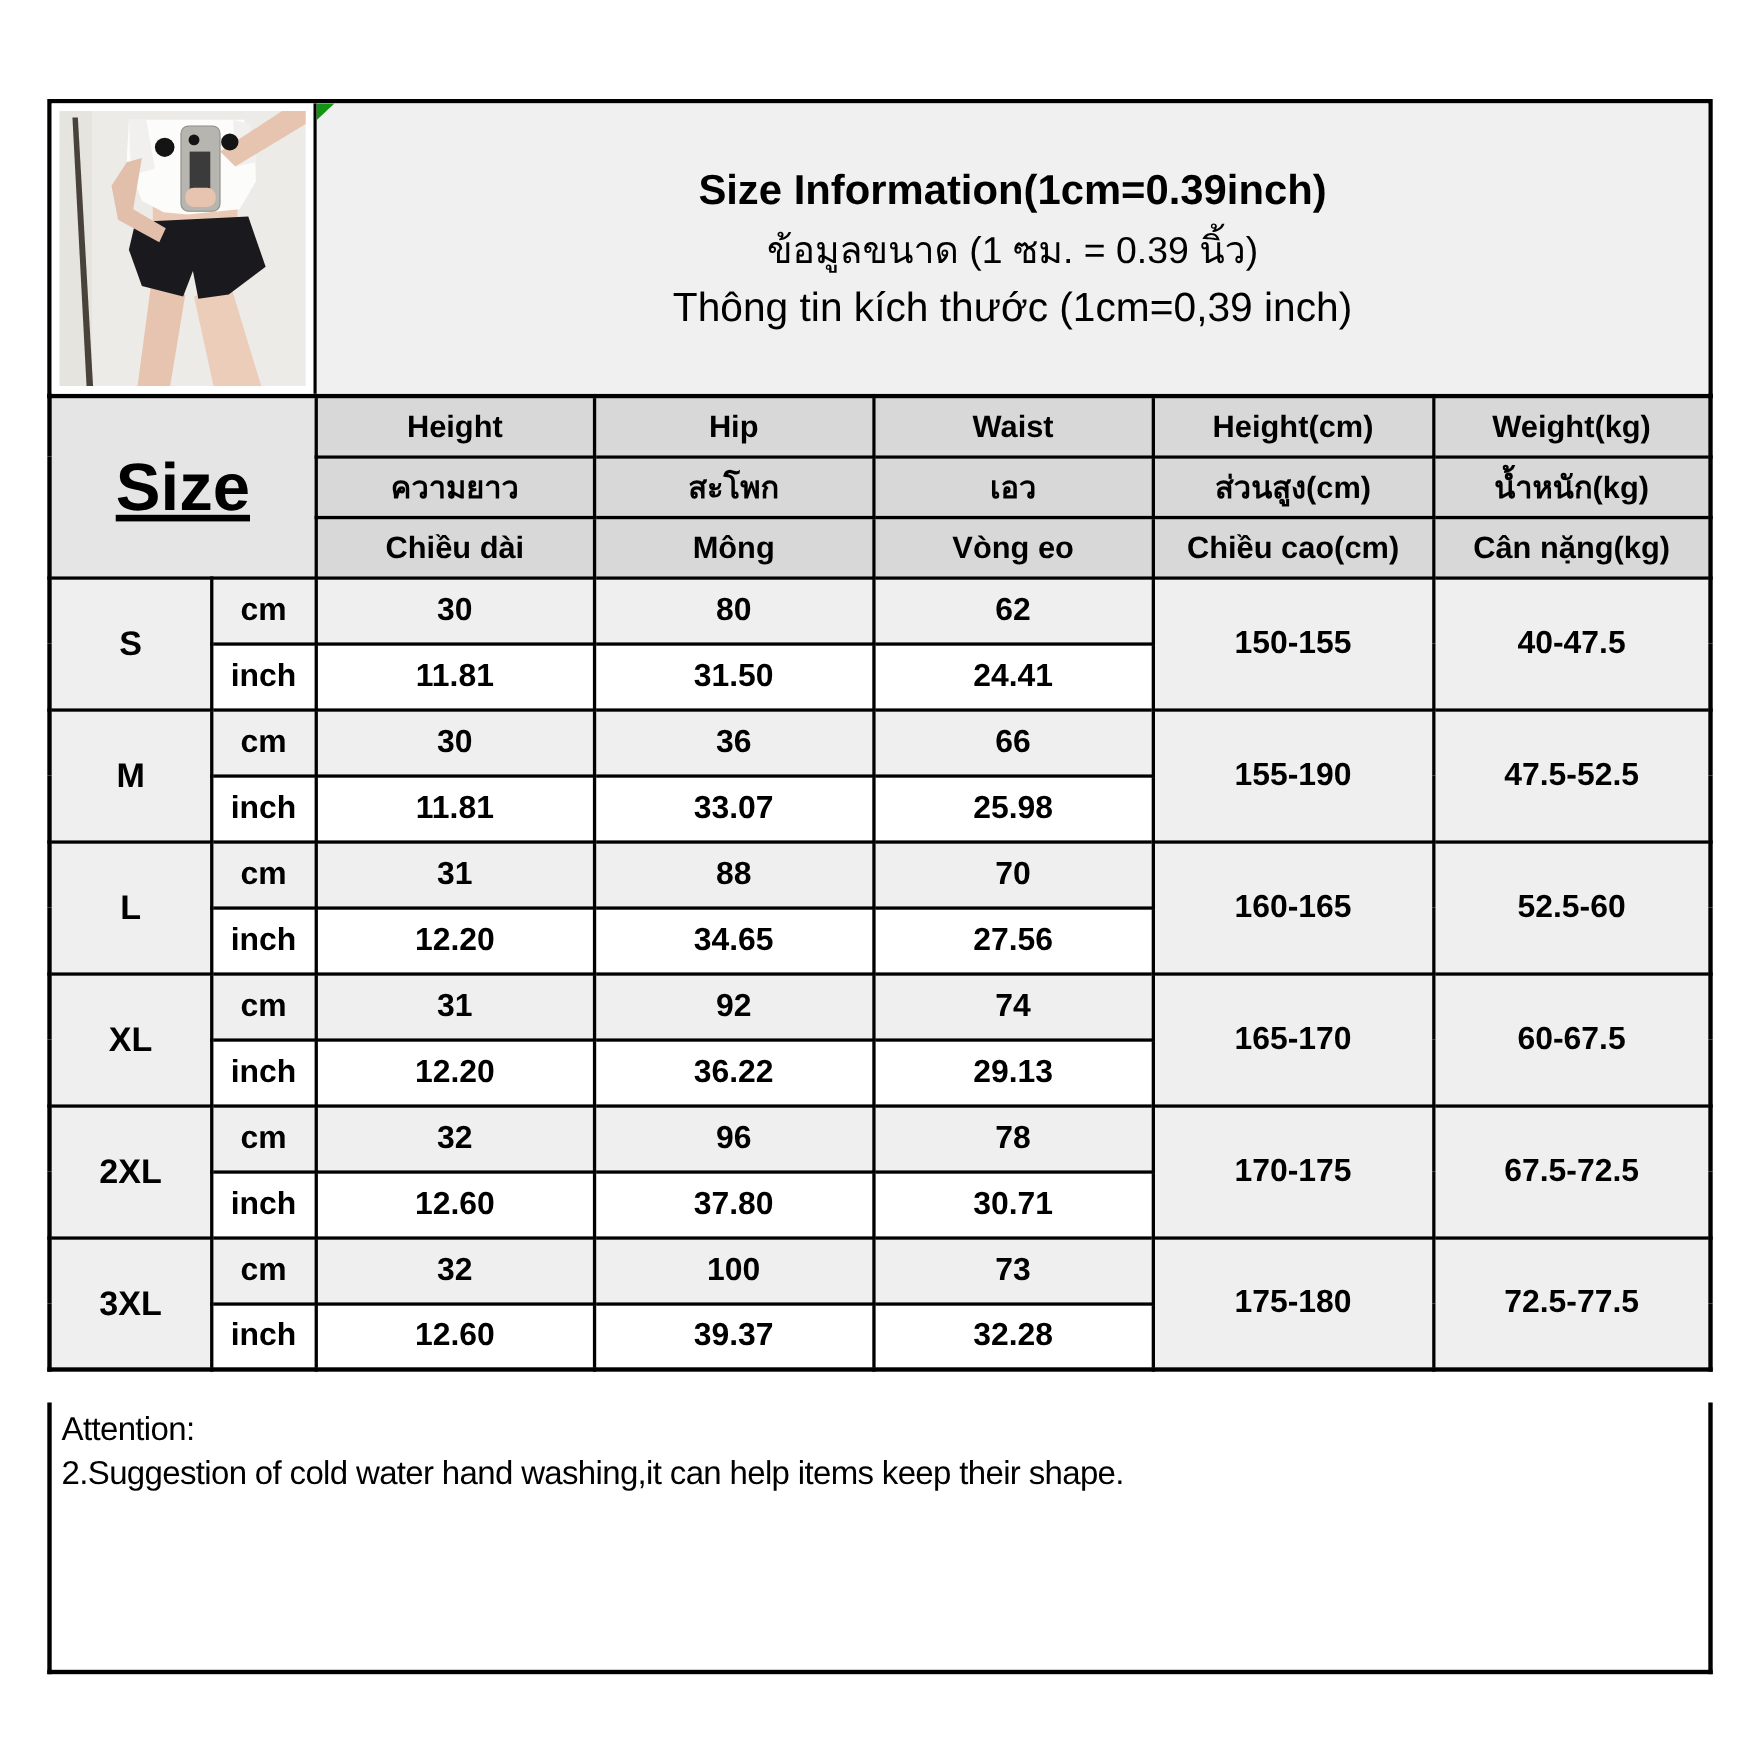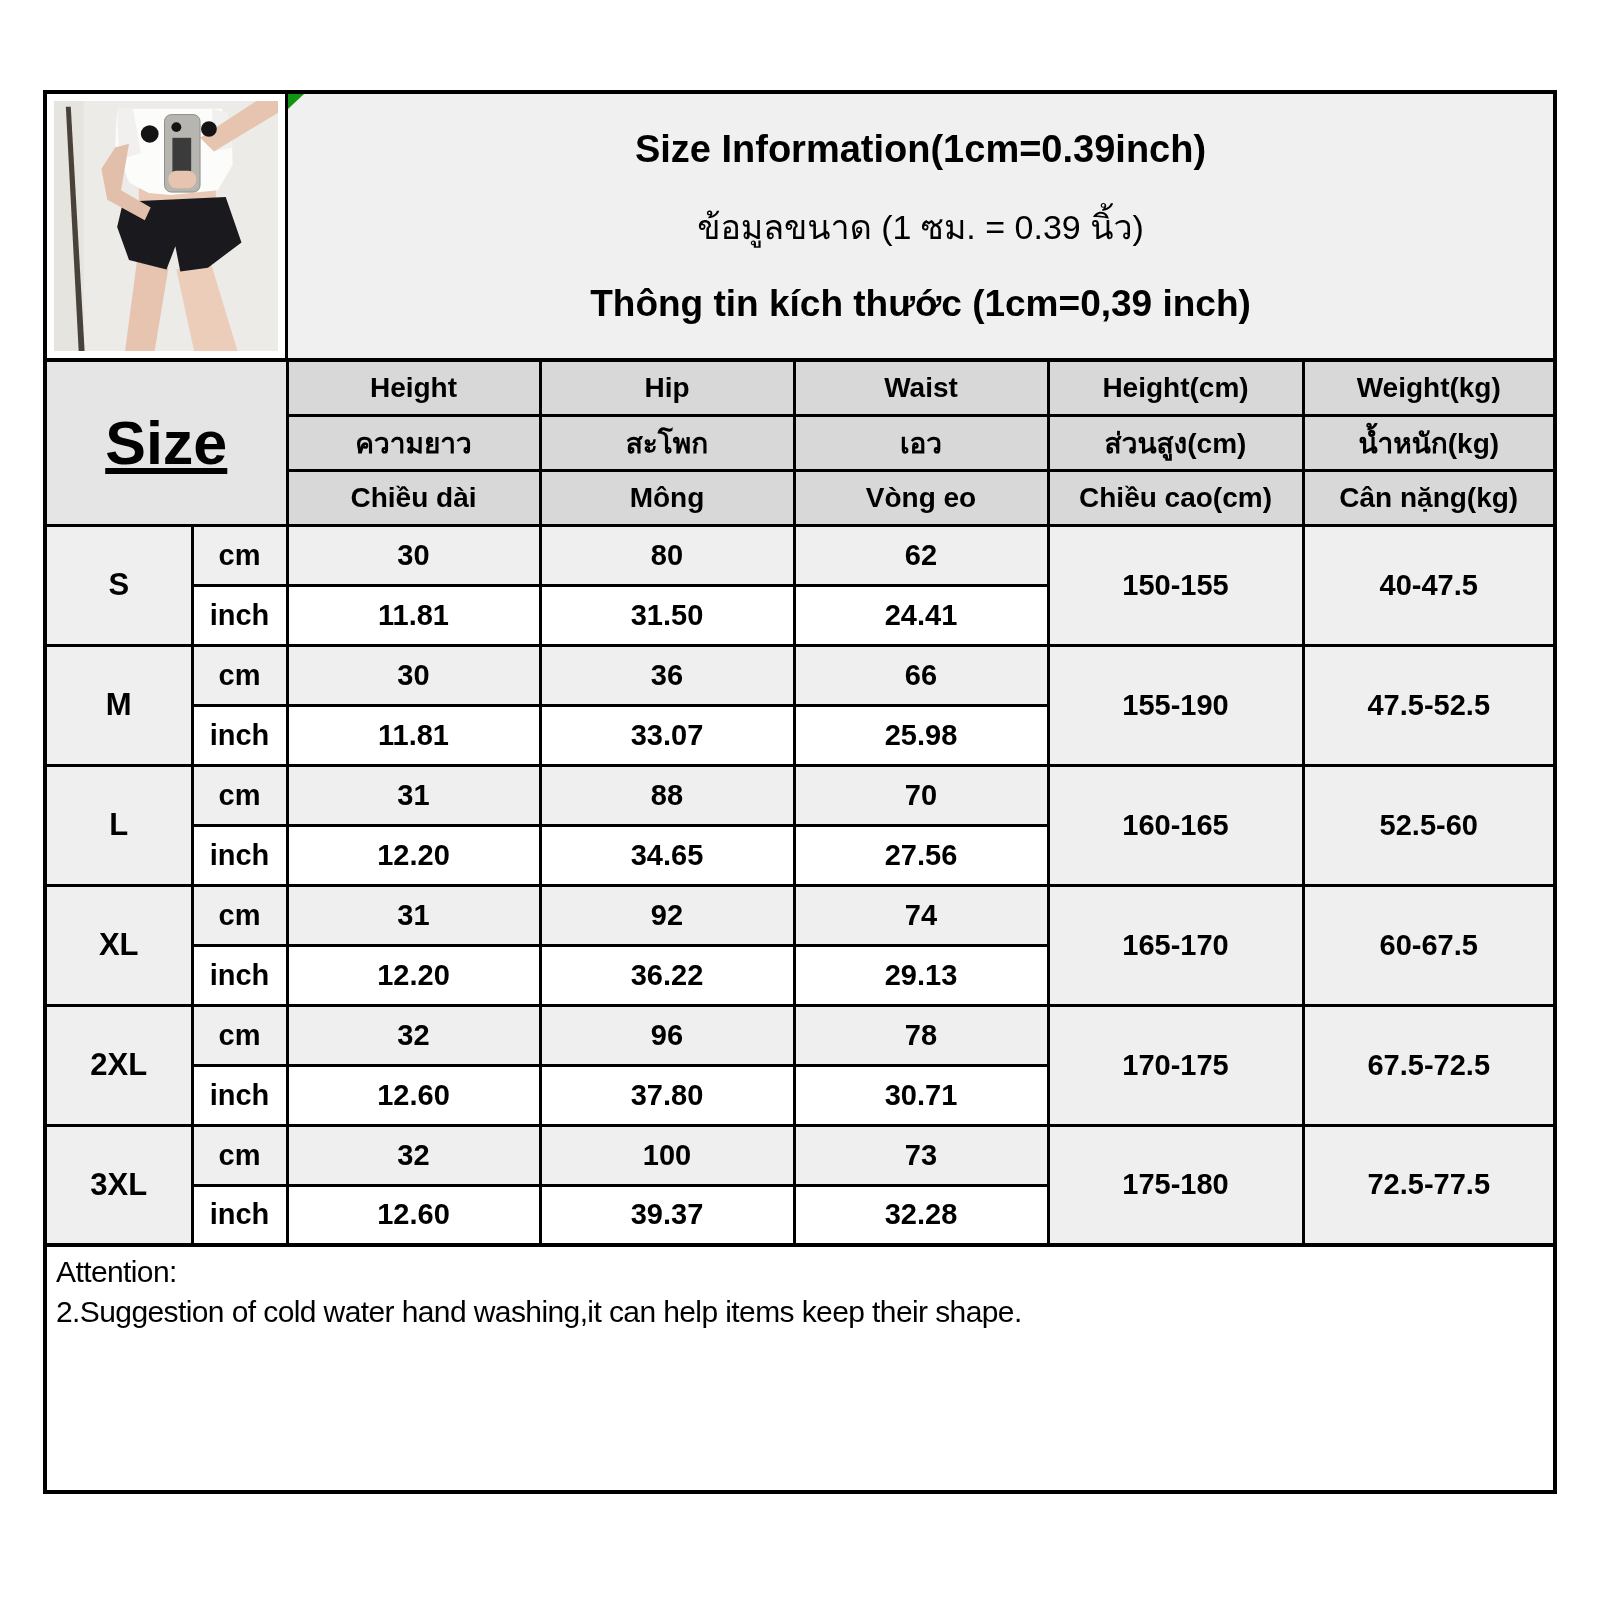--- a/index.html
+++ b/index.html
@@ -38,35 +38,35 @@
     padding: 7px;
   }
   .photo-cell svg { width: 100%; height: 100%; display: block; }
   .title-cell {
     flex: 1;
     position: relative;
     display: flex;
     flex-direction: column;
     align-items: center;
     justify-content: center;
-    gap: 29px;
+    gap: 5px;
     background: #f0f0f0;
   }
   .green-corner {
     position: absolute;
     left: 0;
     top: 0;
     width: 0;
     height: 0;
     border-top: 15px solid #129312;
     border-right: 16px solid transparent;
   }
   .t1 { font-size: 38px; font-weight: bold; color: #000; }
   .t2 { font-size: 34px; font-weight: normal; color: #000; }
-  .t3 { font-size: 37px; font-weight: bold; color: #000; text-align: right; }
+  .t3 { font-size: 37px; font-weight: normal; color: #000; text-align: right; }
 
   
   table.size-table {
     width: 1514px;
     border-collapse: collapse;
     table-layout: fixed;
     margin-top: -4px;
     border: 4px solid #000;
   }
   table.size-table td {
@@ -94,20 +94,21 @@
     border-top: none;
     box-sizing: border-box;
     height: 247px;
     background: #ffffff;
     padding: 5px 9px;
     font-size: 30px;
     line-height: 40px;
     letter-spacing: -0.6px;
     color: #000;
     text-align: left;
+    margin-top: 28px;
   }
   .attention p { margin: 0; }
 </style>
 </head>
 <body>
 
 <div class="sheet">
 
   <div class="top-band">
     <div class="photo-cell">

